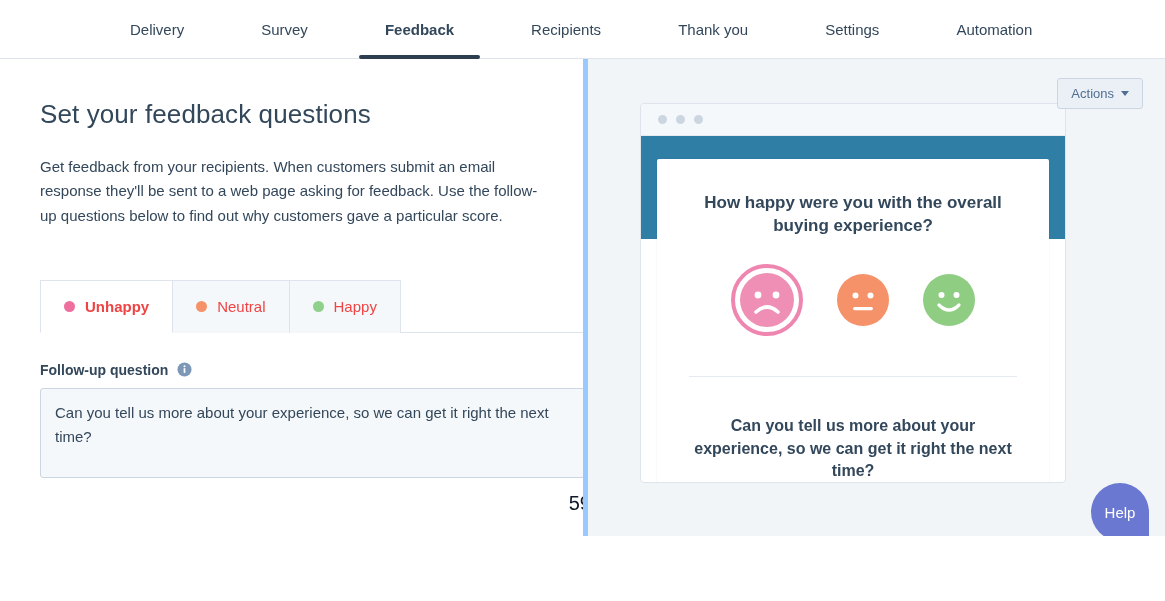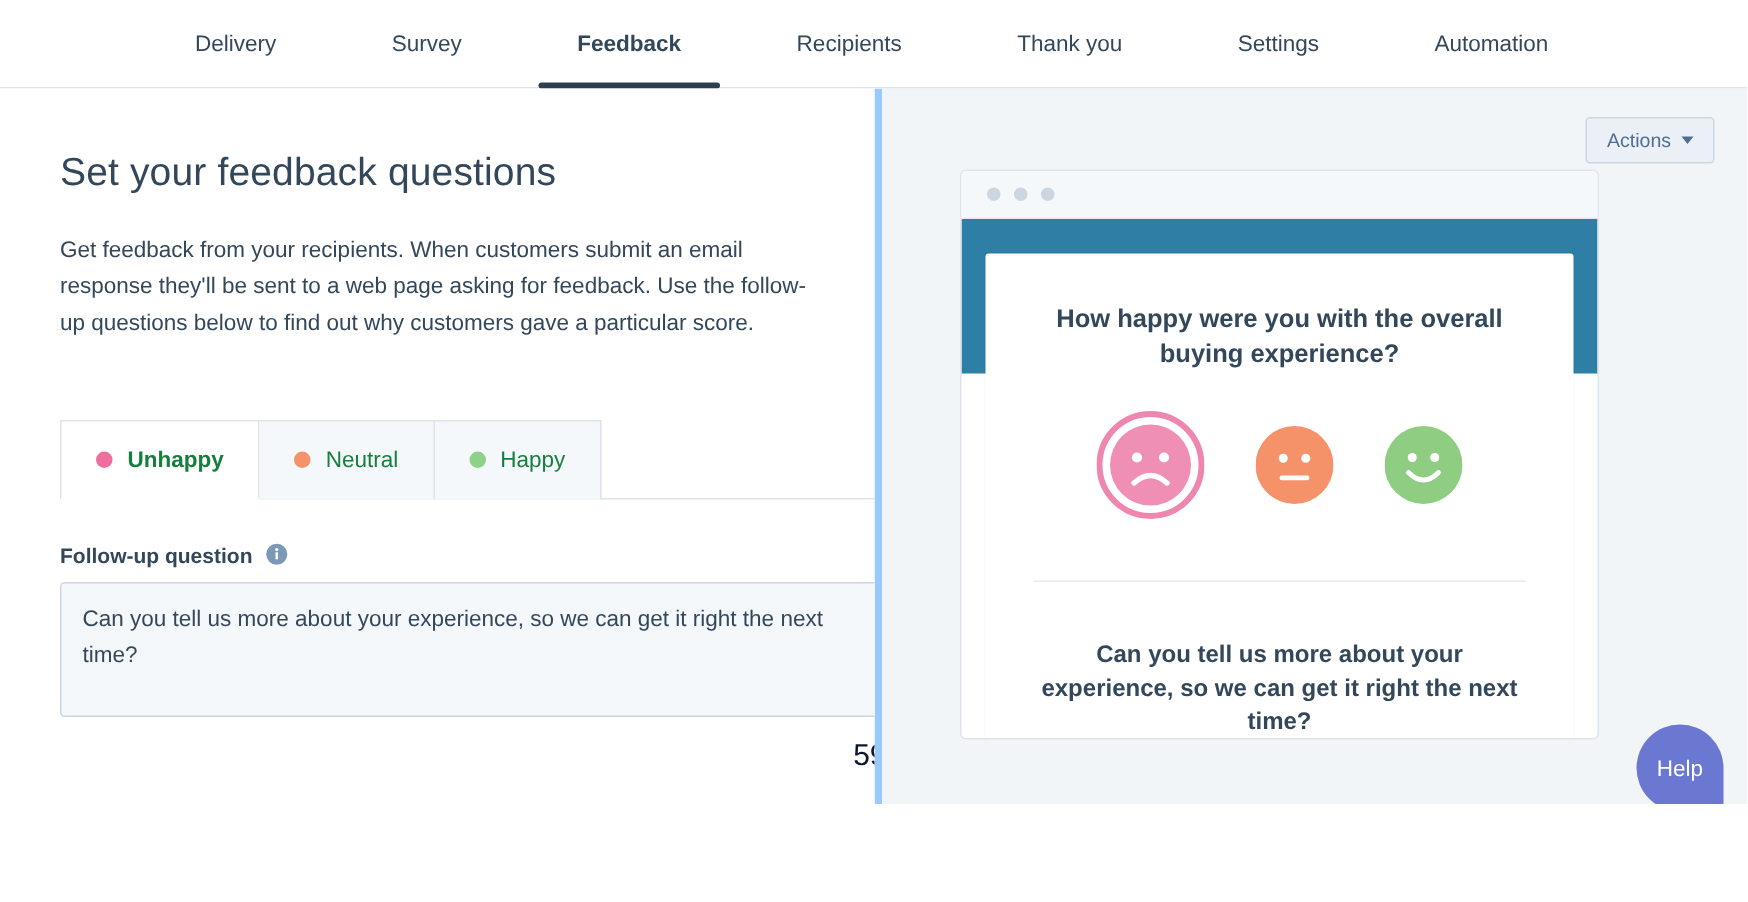--- a/index.html
+++ b/index.html
@@ -103,21 +103,21 @@
   }
 
   
   .sent-tabs {
     display: flex; margin-top: 52px; width: 551px;
     border-bottom: 1px solid #dfe3eb;
   }
   .sent-tab {
     display: flex; align-items: center; gap: 10px;
     height: 53px; padding: 0 23px; cursor: pointer;
-    font-size: 15px; color: #15803d;
+    font-size: 15px; color: #ef4444;
     background: #f5f8fa; border: 1px solid #dfe3eb;
     border-bottom: none; margin-bottom: -1px;
   }
   .sent-tab + .sent-tab { border-left: none; }
   .sent-tab.active {
     background: #ffffff; font-weight: bold; border-bottom: 1px solid #ffffff;
   }
   .dot { width: 11px; height: 11px; border-radius: 50%; flex: 0 0 11px; }
 
   
@@ -132,21 +132,21 @@
     padding: 12px 14px; font-size: 15px; color: #33475b; line-height: 1.6;
     font-family: "Liberation Sans", sans-serif; resize: none; outline: none;
   }
   .char-count {
     width: 551px; text-align: right; margin-top: 10px;
     font-size: 20px; color: #0f172a;
   }
 
   
   .browser-mock {
-    position: absolute; left: 52px; top: 54px;
+    position: absolute; left: 52px; top: 44px;
     width: 426px; height: 380px;
     background: #ffffff; border: 1px solid #dfe3eb;
     border-radius: 4px; overflow: hidden;
   }
   .browser-chrome {
     height: 32px; background: #f5f8fa; border-bottom: 1px solid #e5eaf0;
     display: flex; align-items: center; padding-left: 17px; gap: 9px;
   }
   .chrome-dot { width: 9px; height: 9px; border-radius: 50%; background: #ccd6e0; }
   .survey-band {

